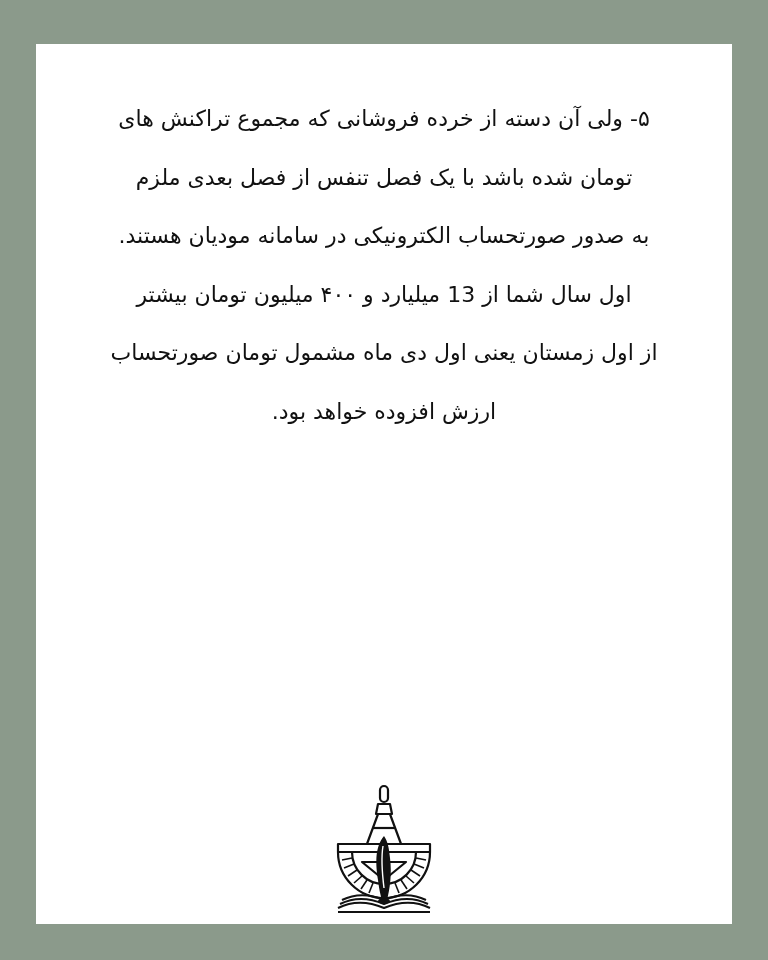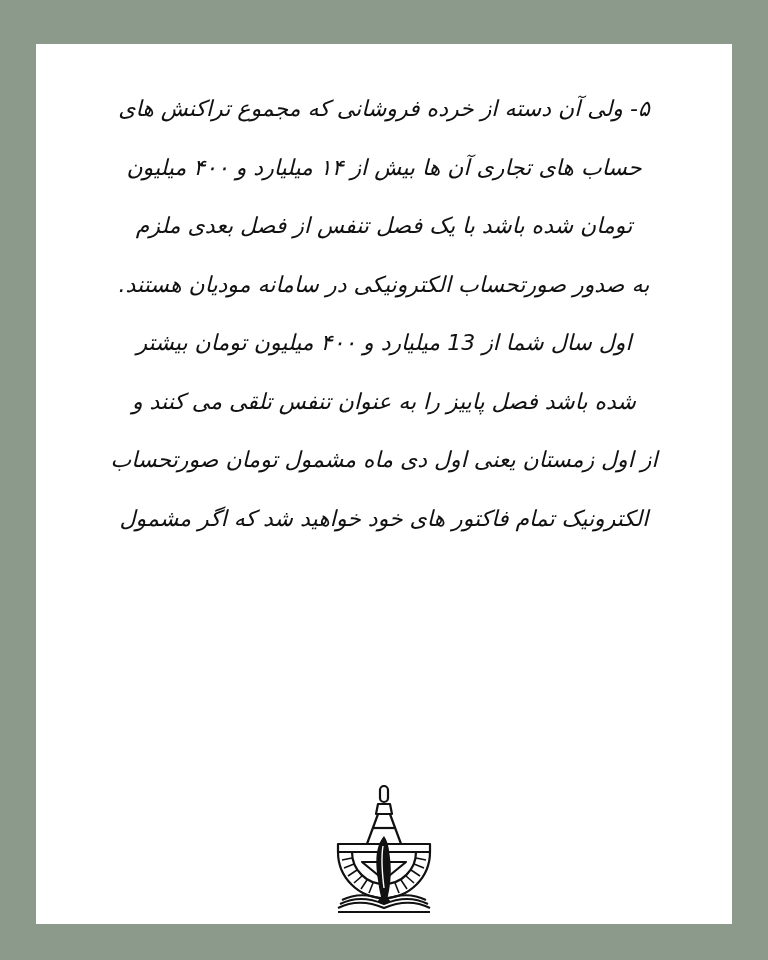--- a/index.html
+++ b/index.html
@@ -11,51 +11,48 @@
       font-family: "DejaVu Sans", sans-serif;
     }
     .panel {
       position: absolute;
       left: 36px; top: 44px;
       width: 696px; height: 880px;
       background: #ffffff;
     }
     .text-block {
       position: absolute;
-      left: 0; right: 0; top: 36px;
+      left: 0; right: 0; top: 46px;
       direction: rtl;
       text-align: center;
       color: #111111;
       font-size: 22px;
-      font-style: italic;
     }
     .line {
       height: 58.5px;
       line-height: 58.5px;
       white-space: nowrap;
     }
     .logo {
       position: absolute;
       left: 298px; top: 740px;
       width: 100px; height: 130px;
     }
   </style>
 </head>
 <body>
 
 <div class="panel">
   <div class="text-block">
     <div class="line">۵- ولی آن دسته از خرده فروشانی که مجموع تراکنش های</div>
-    <div class="line">حساب های تجاری آن ها بیش از ۱۴ میلیارد و ۴۰۰ میلیون</div>
     <div class="line">تومان شده باشد  با یک فصل تنفس از فصل بعدی ملزم</div>
     <div class="line">به صدور صورتحساب الکترونیکی در سامانه مودیان هستند.</div>
     <div class="line">اول سال شما از 13 میلیارد و ۴۰۰ میلیون تومان بیشتر</div>
-    <div class="line">شده باشد فصل پاییز را به عنوان تنفس تلقی می کنند و</div>
     <div class="line">از اول زمستان یعنی اول دی ماه مشمول تومان صورتحساب</div>
-    <div class="line">الکترونیک تمام فاکتور های خود خواهید شد که اگر مشمول</div>
+    <div class="line">ارزش افزوده خواهد بود.</div>
   </div>
 
   <div class="logo">
     <svg width="100" height="130" viewBox="0 0 100 130" xmlns="http://www.w3.org/2000/svg">
       <g fill="none" stroke="#111" stroke-width="2.2" stroke-linejoin="round">
 
         <rect x="46" y="2" width="8" height="16" rx="4" fill="#fff"></rect>
 
         <path d="M47 22 L30 68 M53 22 L70 68"></path>
         <path d="M44 20 L56 20 L58 30 L42 30 Z" fill="#fff"></path>

